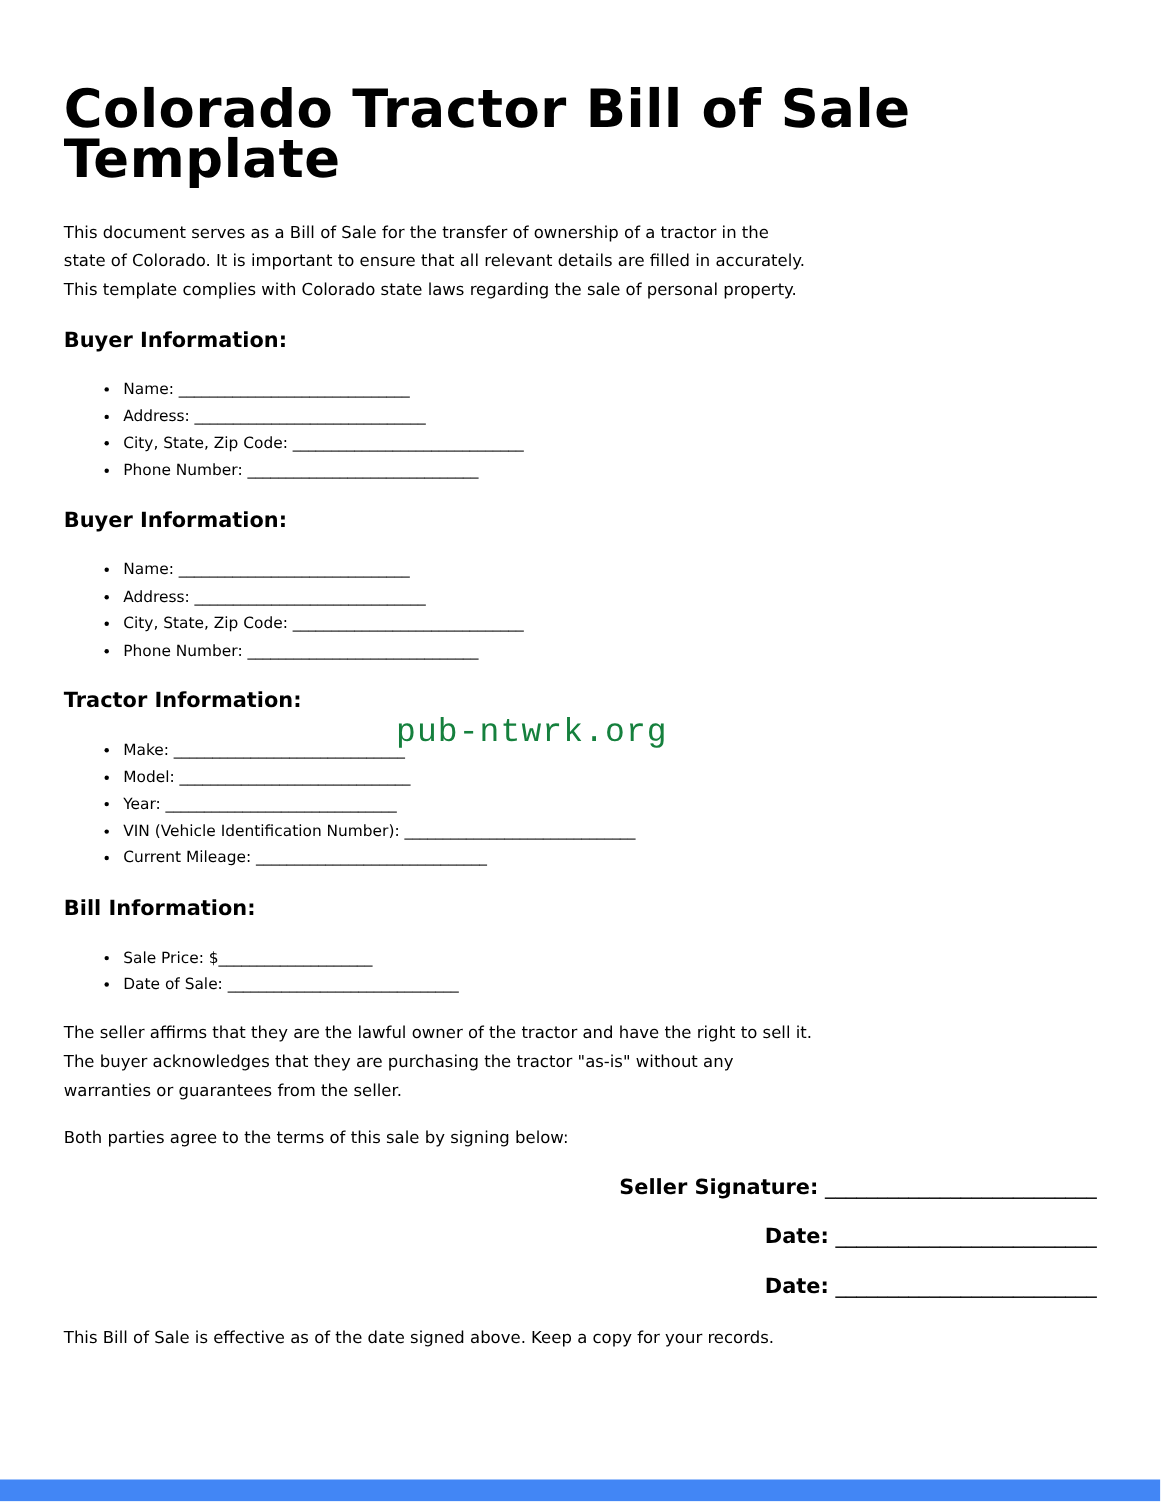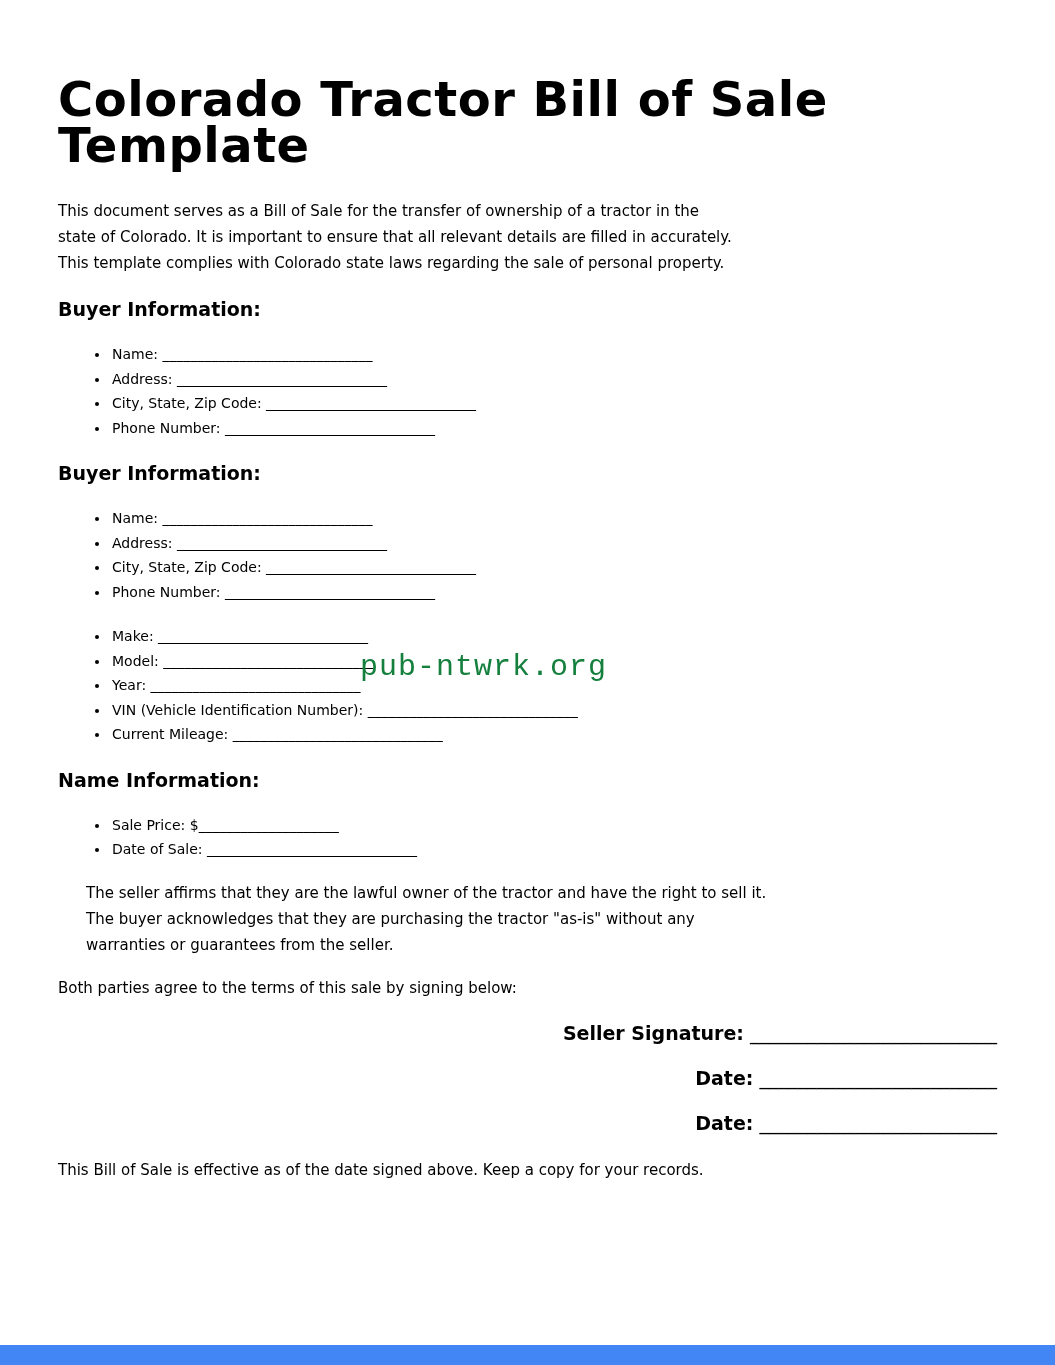--- a/index.html
+++ b/index.html
@@ -21,21 +21,21 @@
     margin: 36px 0 0 0;
     letter-spacing: 0.5px;
   }
   p.body {
     font-size: 15px;
     line-height: 26px;
     margin: 30px 0 0 0;
     max-width: 945px;
   }
   p.multiline { white-space: pre-line; }
-  p.affirm { margin-top: 18px; margin-left: 28px; }
+  p.affirm { margin-top: 18px; }
   p.agree  { margin-top: 17px; }
   p.footer-note { margin-top: 21px; }
   h2 {
     font-size: 19px;
     line-height: 26px;
     font-weight: 700;
     margin: 20px 0 0 0;
   }
   ul {
     margin: 20px 0 0 0;
@@ -95,29 +95,30 @@
   </ul>
 
   <h2>Buyer Information:</h2>
   <ul>
     <li>Name: ______________________________</li>
     <li>Address: ______________________________</li>
     <li>City, State, Zip Code: ______________________________</li>
     <li>Phone Number: ______________________________</li>
   </ul>
 
+  <h2>Tractor Information:</h2>
   <ul>
     <li>Make: ______________________________</li>
     <li>Model: ______________________________</li>
     <li>Year: ______________________________</li>
     <li>VIN (Vehicle Identification Number): ______________________________</li>
     <li>Current Mileage: ______________________________</li>
   </ul>
 
-  <h2>Name Information:</h2>
+  <h2>Bill Information:</h2>
   <ul>
     <li>Sale Price: $____________________</li>
     <li>Date of Sale: ______________________________</li>
   </ul>
 
   <p class="body multiline affirm">The seller affirms that they are the lawful owner of the tractor and have the right to sell it.
 The buyer acknowledges that they are purchasing the tractor "as-is" without any
 warranties or guarantees from the seller.</p>
 
   <p class="body agree">Both parties agree to the terms of this sale by signing below:</p>

